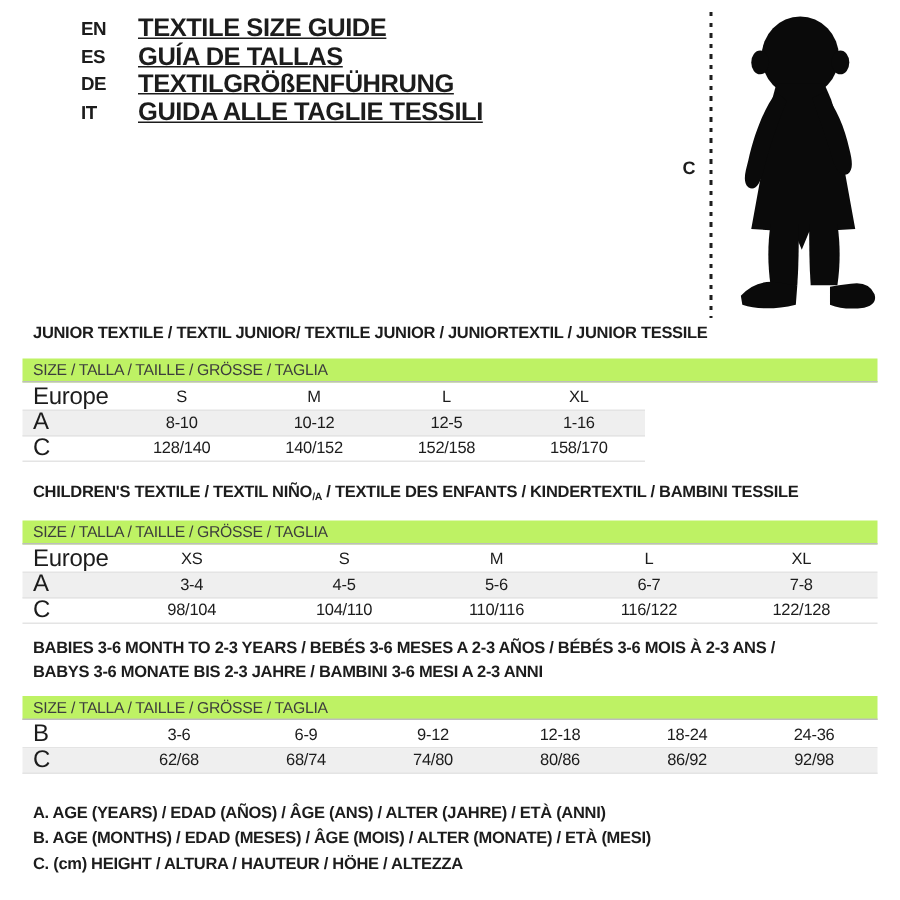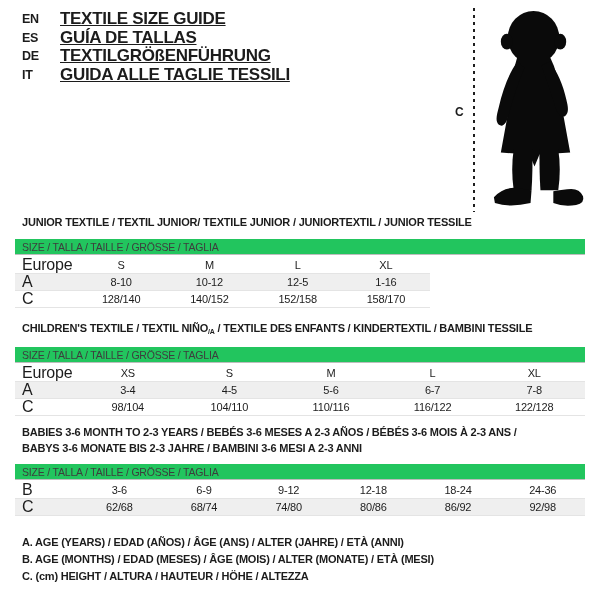--- a/index.html
+++ b/index.html
@@ -7,37 +7,37 @@
   body {
     position:relative;
     background:#ffffff;
     font-family:"Liberation Sans", sans-serif;
     color:#1c1c1c;
     overflow:hidden;
   }
   
   .lang-block { position:absolute; top:10px; left:22px; }
   .lang-row { display:flex; height:18.5px; align-items:center; }
-  .lang-code { width:38px; font-weight:bold; font-size:12.5px; letter-spacing:-0.3px; }
+  .lang-code { width:38px; font-weight:bold; font-size:12.5px; letter-spacing:-0.3px;margin-left:32px; }
   .lang-title { font-weight:bold; font-size:17px; letter-spacing:-0.3px;text-decoration:underline; }
   
   .dash-line {
     position:absolute; left:473px; top:8px; width:2px; height:204px;
     background:repeating-linear-gradient(to bottom,#1e1e1e 0 3px,transparent 3px 7px);
   }
   .measure-c { position:absolute; left:455px; top:105px; font-weight:bold; font-size:12px; }
   .silhouette { position:absolute; left:478px; top:6px; }
   
   .tbl-title {
     position:absolute; left:22px; font-weight:bold; font-size:11px;
     letter-spacing:-0.2px; white-space:nowrap;
   }
   .size-bar {
     position:absolute; left:15px; width:570px; height:16px;
-    background:#22c55e; border-bottom:1px solid #bdbdbd;
+    background:#bef264; border-bottom:1px solid #bdbdbd;
     font-size:10.5px; color:#3d3d3d; line-height:16px; padding-left:7px;
     letter-spacing:-0.2px;
   }
   .tbl-rows { position:absolute; left:15px; }
   .t-row { display:flex; height:17px; align-items:center; border-bottom:1px solid #e4e4e4; }
   .t-row.alt { background:#efefef; }
   .t-label { width:62px; padding-left:7px; font-size:16px; letter-spacing:-0.2px; }
   .t-cell { flex:1; text-align:center; font-size:11px; letter-spacing:-0.2px; }
   
   .notes { position:absolute; left:22px; top:534px; }

